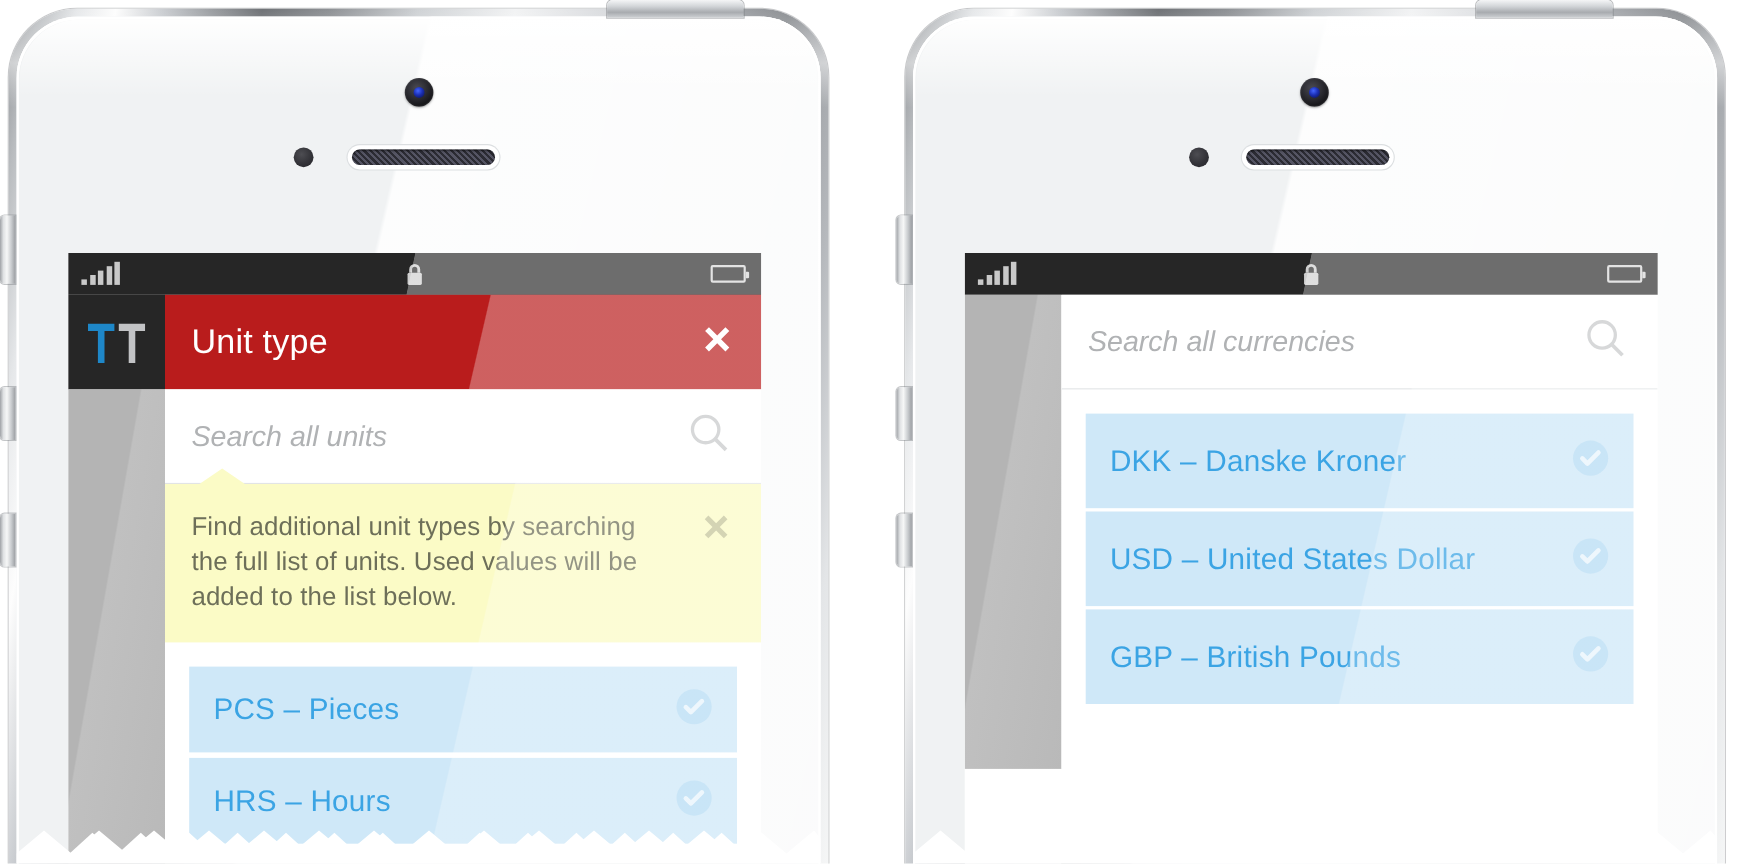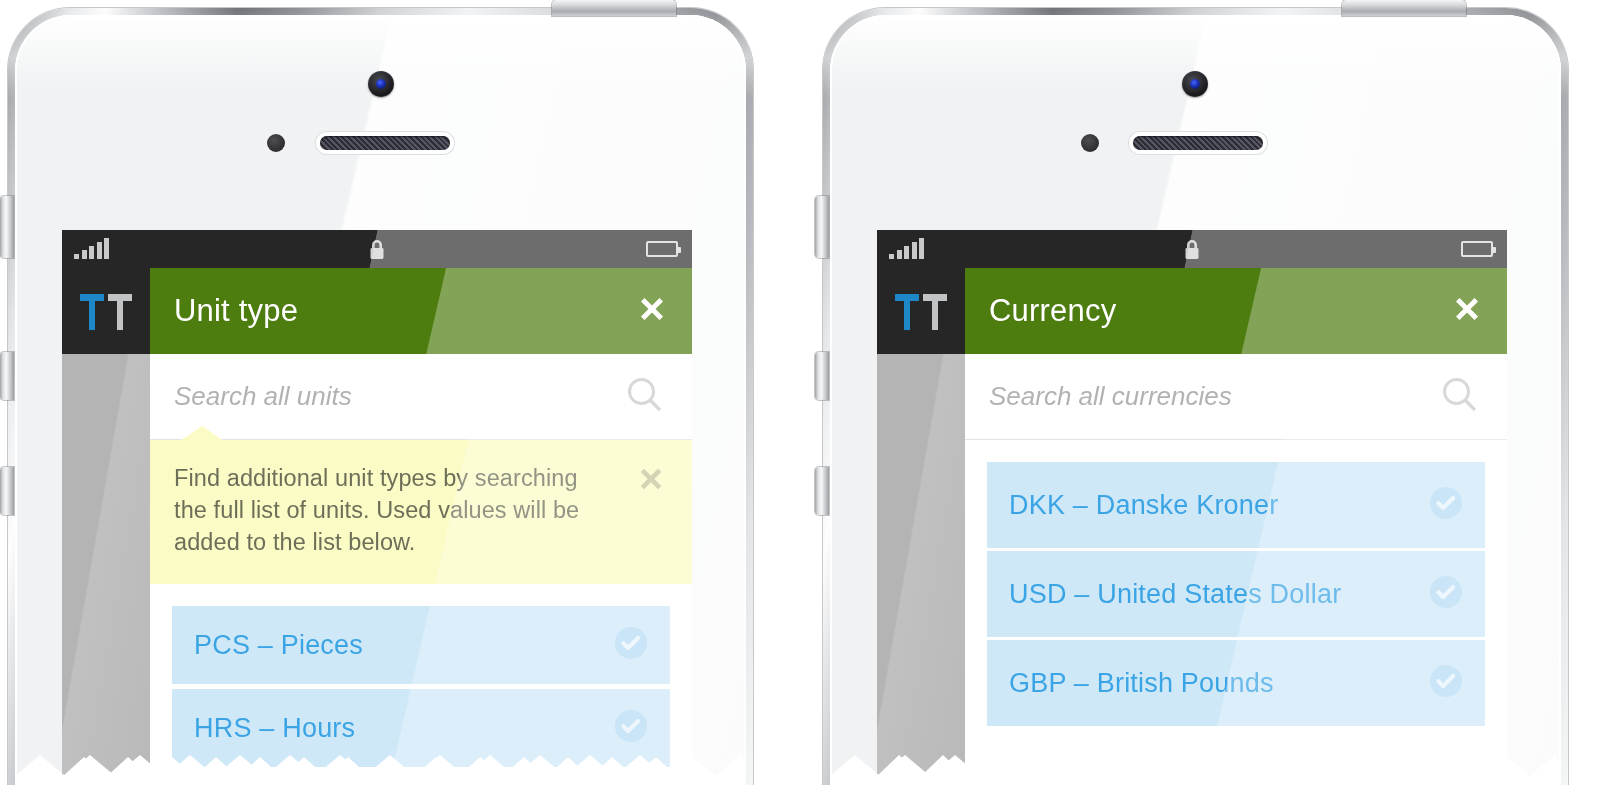--- a/index.html
+++ b/index.html
@@ -142,21 +142,21 @@
   }
 
   
   .navrow { position: relative; display: flex; height: 86px; }
   .logo-box {
     width: 88px; background: #262626; position: relative; flex: 0 0 88px;
   }
   .logo-glyph { position: absolute; left: 18px; top: 26px; }
 
   .header {
-    flex: 1; position: relative; background: #4d7c0f; overflow: hidden;
+    flex: 1; position: relative; background: #b91c1c; overflow: hidden;
     display: flex; align-items: center;
   }
   .header .gloss {
     position: absolute; inset: 0;
     background: linear-gradient(103deg,
       rgba(255,255,255,0) 0%, rgba(255,255,255,0) 52.6%,
       rgba(255,255,255,0.30) 52.8%, rgba(255,255,255,0.30) 100%);
     pointer-events: none;
   }
   .header-title {
@@ -377,39 +377,20 @@
         <div class="lock-icon">
           <svg width="22" height="24" viewBox="0 0 22 24">
             <path d="M6 10V7a5 5 0 0 1 10 0v3h-2.6V7a2.4 2.4 0 0 0-4.8 0v3z" fill="#cfcfcf"></path>
             <rect x="4.5" y="10" width="13" height="11" rx="1.4" fill="#cfcfcf"></rect>
           </svg>
         </div>
         <div class="battery"></div>
         <div class="gloss"></div>
       </div>
 
-      <div class="navrow">
-        <div class="logo-box">
-          <div class="logo-glyph">
-            <svg width="52" height="36" viewBox="0 0 52 36">
-              <path d="M0 0h24v7H15v29H9V7H0z" fill="#1e87c8"></path>
-              <path d="M28 0h24v7h-9v29h-6V7h-9z" fill="#c2c3c5"></path>
-            </svg>
-          </div>
-        </div>
-        <div class="header">
-          <div class="header-title">Currency</div>
-          <div class="gloss"></div>
-          <div class="header-close">
-            <svg width="32" height="32" viewBox="0 0 32 32">
-              <path d="M5 8.5L8.5 5 16 12.5 23.5 5 27 8.5 19.5 16 27 23.5 23.5 27 16 19.5 8.5 27 5 23.5 12.5 16z" fill="#ffffff"></path>
-            </svg>
-          </div>
-        </div>
-      </div>
 
       <div class="contentrow">
         <div class="rail"></div>
         <div class="panel">
 
           <div class="searchbar">
             <input class="search-input" type="text" placeholder="Search all currencies" style="">
             <span class="search-icon">
               <svg width="42" height="42" viewBox="0 0 42 42">
                 <circle cx="17.5" cy="17.5" r="12" fill="none" stroke="#c9cbcc" stroke-width="3"></circle>

